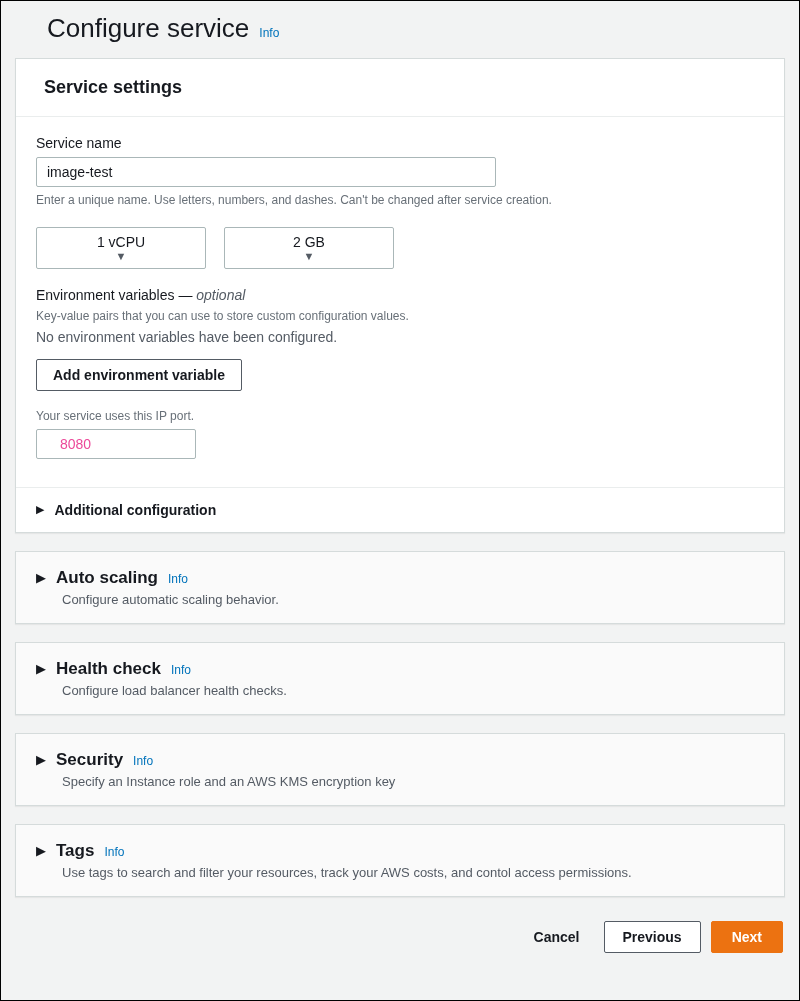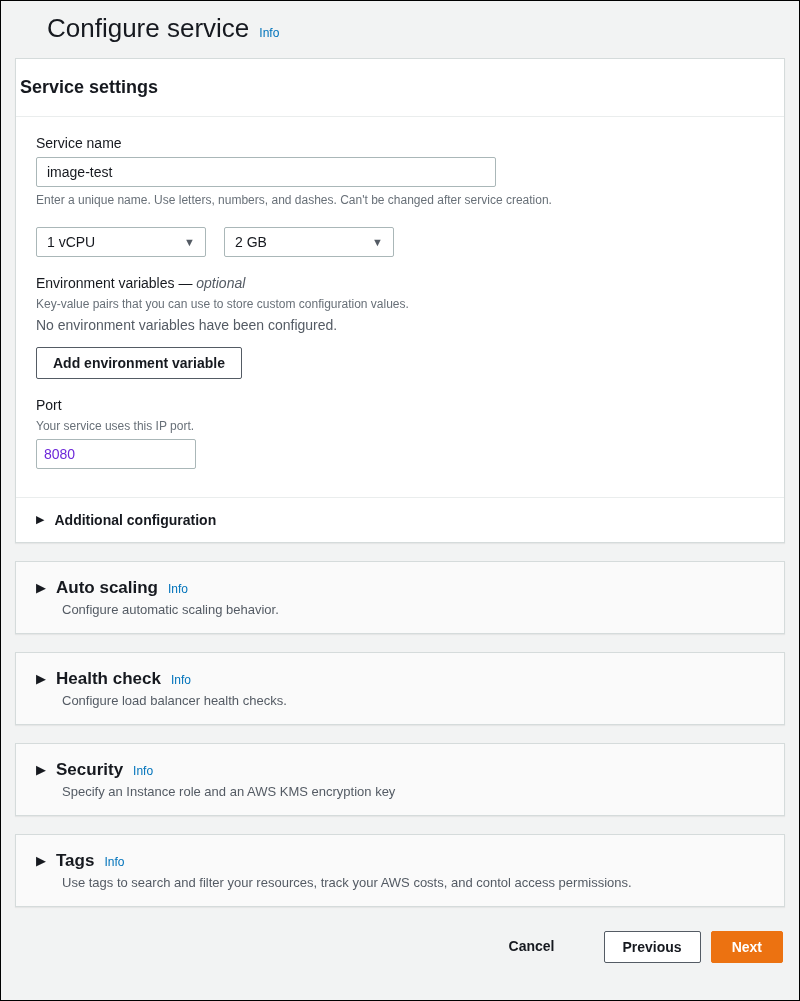--- a/index.html
+++ b/index.html
@@ -33,21 +33,21 @@
       font-weight: 400;
       cursor: pointer;
     }
     .panel {
       background: #fff;
       border: 1px solid #d5dbdb;
       margin-bottom: 18px;
       box-shadow: 0 1px 1px rgba(0,0,0,0.05);
     }
     .panel-header {
-      padding: 18px 4px;
+      padding: 18px 28px;
       border-bottom: 1px solid #eaeded;
     }
     .panel-header h2 {
       font-size: 18px;
       font-weight: 700;
       color: #16191f;
     }
     .panel-body {
       padding: 18px 20px;
     }
@@ -89,20 +89,21 @@
       display: flex;
       align-items: center;
       justify-content: space-between;
       width: 170px;
       padding: 6px 10px;
       font-size: 14px;
       border: 1px solid #aab7b8;
       border-radius: 2px;
       background: #fff;
       cursor: pointer;
+      flex-direction: column;
     }
     .select .caret-down-icon {
       font-size: 11px;
       color: #545b64;
     }
     .optional-italic {
       font-style: italic;
       color: #545b64;
     }
     .empty-state {
@@ -117,25 +118,25 @@
       font-size: 14px;
       border: 1px solid #545b64;
       border-radius: 2px;
       background: #fff;
       cursor: pointer;
       font-weight: 700;
       color: #16191f;
     }
     .num-input {
       width: 160px;
-      padding: 6px 7px;
+      padding: 6px 23px;
       font-size: 14px;
       border: 1px solid #aab7b8;
       border-radius: 2px;
-      color: #6d28d9;
+      color: #ec4899;
     }
     .divider {
       border-top: 1px solid #eaeded;
       margin: 0 -20px;
     }
     .expandable-row {
       display: flex;
       align-items: center;
       gap: 10px;
       padding: 14px 20px 14px 20px;
@@ -174,21 +175,21 @@
       color: #16191f;
     }
     .collapse-desc {
       padding: 0 20px 16px 46px;
       font-size: 13px;
       color: #545b64;
     }
     .footer-actions {
       display: flex;
       justify-content: flex-end;
-      align-items: flex-start;
+      align-items: center;
       gap: 10px;
       padding: 6px 2px 4px 0;
     }
     .btn-plain {
       border: none;
       background: transparent;
       font-weight: 700;
       color: #16191f;
       cursor: pointer;
       padding: 7px 14px;
@@ -196,21 +197,20 @@
     }
     .btn-outline {
       border: 1px solid #545b64;
       background: #fff;
       font-weight: 700;
       color: #16191f;
       cursor: pointer;
       padding: 7px 18px;
       font-size: 14px;
       border-radius: 2px;
-      margin-left: 25px;
     }
     .btn-primary {
       border: 1px solid #ec7211;
       background: #ec7211;
       color: #fff;
       font-weight: 700;
       cursor: pointer;
       padding: 7px 20px;
       font-size: 14px;
       border-radius: 2px;
@@ -254,21 +254,20 @@
       <div class="form-group">
         <label class="form-label">
           <span>Environment variables —</span><span class="optional-italic"> optional</span>
         </label>
         <div class="form-hint-under">Key-value pairs that you can use to store custom configuration values.</div>
         <div class="empty-state">No environment variables have been configured.</div>
         <button class="btn">Add environment variable</button>
       </div>
 
       <div class="form-group" style="margin-bottom:10px;">
-        <label class="form-label">Port</label>
         <div class="form-hint-under">Your service uses this IP port.</div>
         <input type="number" class="num-input" value="8080" style="">
       </div>
     </div>
 
     <div class="divider" style="margin:0;"></div>
 
     <div class="expandable-row">
       <span class="caret-right-icon">▶</span>
       <span class="expandable-title">Additional configuration</span>

